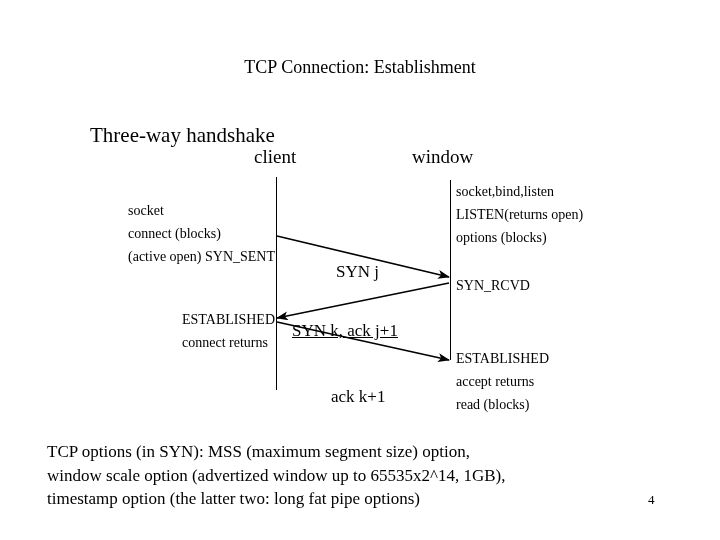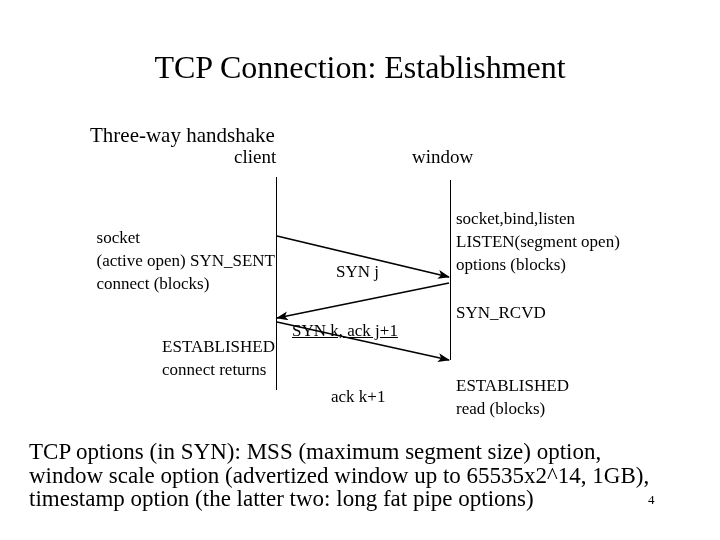--- a/index.html
+++ b/index.html
@@ -15,57 +15,56 @@
     color: #000000;
     font-family: "Liberation Serif", "DejaVu Serif", serif;
     overflow: hidden;
   }
   .title {
     position: absolute;
     left: 0;
     top: 52px;
     width: 720px;
     text-align: center;
-    font-size: 32px;
+    font-size: 18px;
     line-height: 30px;
     white-space: nowrap;
   }
   .subtitle {
     position: absolute;
     left: 90px;
     top: 101px;
     font-size: 21px;
     line-height: 26px;
     white-space: nowrap;
     margin-top: 21px;
   }
   .col-head {
     position: absolute;
     top: 145px;
     font-size: 19px;
     line-height: 24px;
     white-space: nowrap;
   }
-  .col-head.client { left: 234px; }
+  .col-head.client { left: 254px; }
   .col-head.server { left: 412px; }
 
   .lifeline {
     position: absolute;
     width: 1px;
     background: #000000;
   }
   .lifeline.client { left: 276px; top: 177px; height: 213px; }
   .lifeline.server { left: 450px; top: 180px; height: 180px; }
 
   .block {
     position: absolute;
-    font-size: 17px;
+    font-size: 14px;
     line-height: 23px;
     white-space: nowrap;
-    margin-top: 27px;
   }
   .block .ln { display: block; }
 
   .left-block {
     right: 445px;          
     text-align: left;
   }
   .right-block {
     left: 456px;
     text-align: left;
@@ -93,24 +92,24 @@
     position: absolute;
     left: 0;
     top: 0;
     width: 720px;
     height: 540px;
     overflow: visible;
   }
 
   .footer {
     position: absolute;
-    left: 29px;
+    left: 47px;
     top: 440px;
     width: 600px;
-    font-size: 23px;
+    font-size: 17px;
     line-height: 23.5px;
   }
   .footer .ln { display: block; white-space: nowrap; }
 
   .pagenum {
     position: absolute;
     left: 648px;
     top: 492px;
     font-size: 13px;
     line-height: 16px;
@@ -126,41 +125,42 @@
   <div class="subtitle">Three-way handshake</div>
 
   <div class="col-head client">client</div>
   <div class="col-head server">window</div>
 
   <div class="lifeline client"></div>
   <div class="lifeline server"></div>
 
   <div class="block left-block lb-top">
     <span class="ln">socket</span>
+    <span class="ln">connect (blocks)</span>
     <span class="ln">(active open) SYN_SENT</span>
-    <span class="ln">connect (blocks)</span>
   </div>
 
   <div class="block left-block lb-bottom">
     <span class="ln">ESTABLISHED</span>
     <span class="ln">connect returns</span>
   </div>
 
   <div class="block right-block rb-top">
     <span class="ln">socket,bind,listen</span>
-    <span class="ln">LISTEN(segment open)</span>
+    <span class="ln">LISTEN(returns open)</span>
     <span class="ln">options (blocks)</span>
   </div>
 
   <div class="block right-block rb-syn">
     <span class="ln">SYN_RCVD</span>
   </div>
 
   <div class="block right-block rb-est">
     <span class="ln">ESTABLISHED</span>
+    <span class="ln">accept returns</span>
     <span class="ln">read (blocks)</span>
   </div>
 
   <svg class="arrows" viewBox="0 0 720 540">
     <defs>
       <marker id="ah-r" markerWidth="12" markerHeight="9" refX="11" refY="4.5" orient="auto" markerUnits="userSpaceOnUse">
         <path d="M0,0 L12,4.5 L0,9 L3,4.5 Z" fill="#000000"></path>
       </marker>
     </defs>
     <line x1="277" y1="236" x2="449" y2="277" stroke="#000000" stroke-width="1.6" marker-end="url(#ah-r)"></line>

